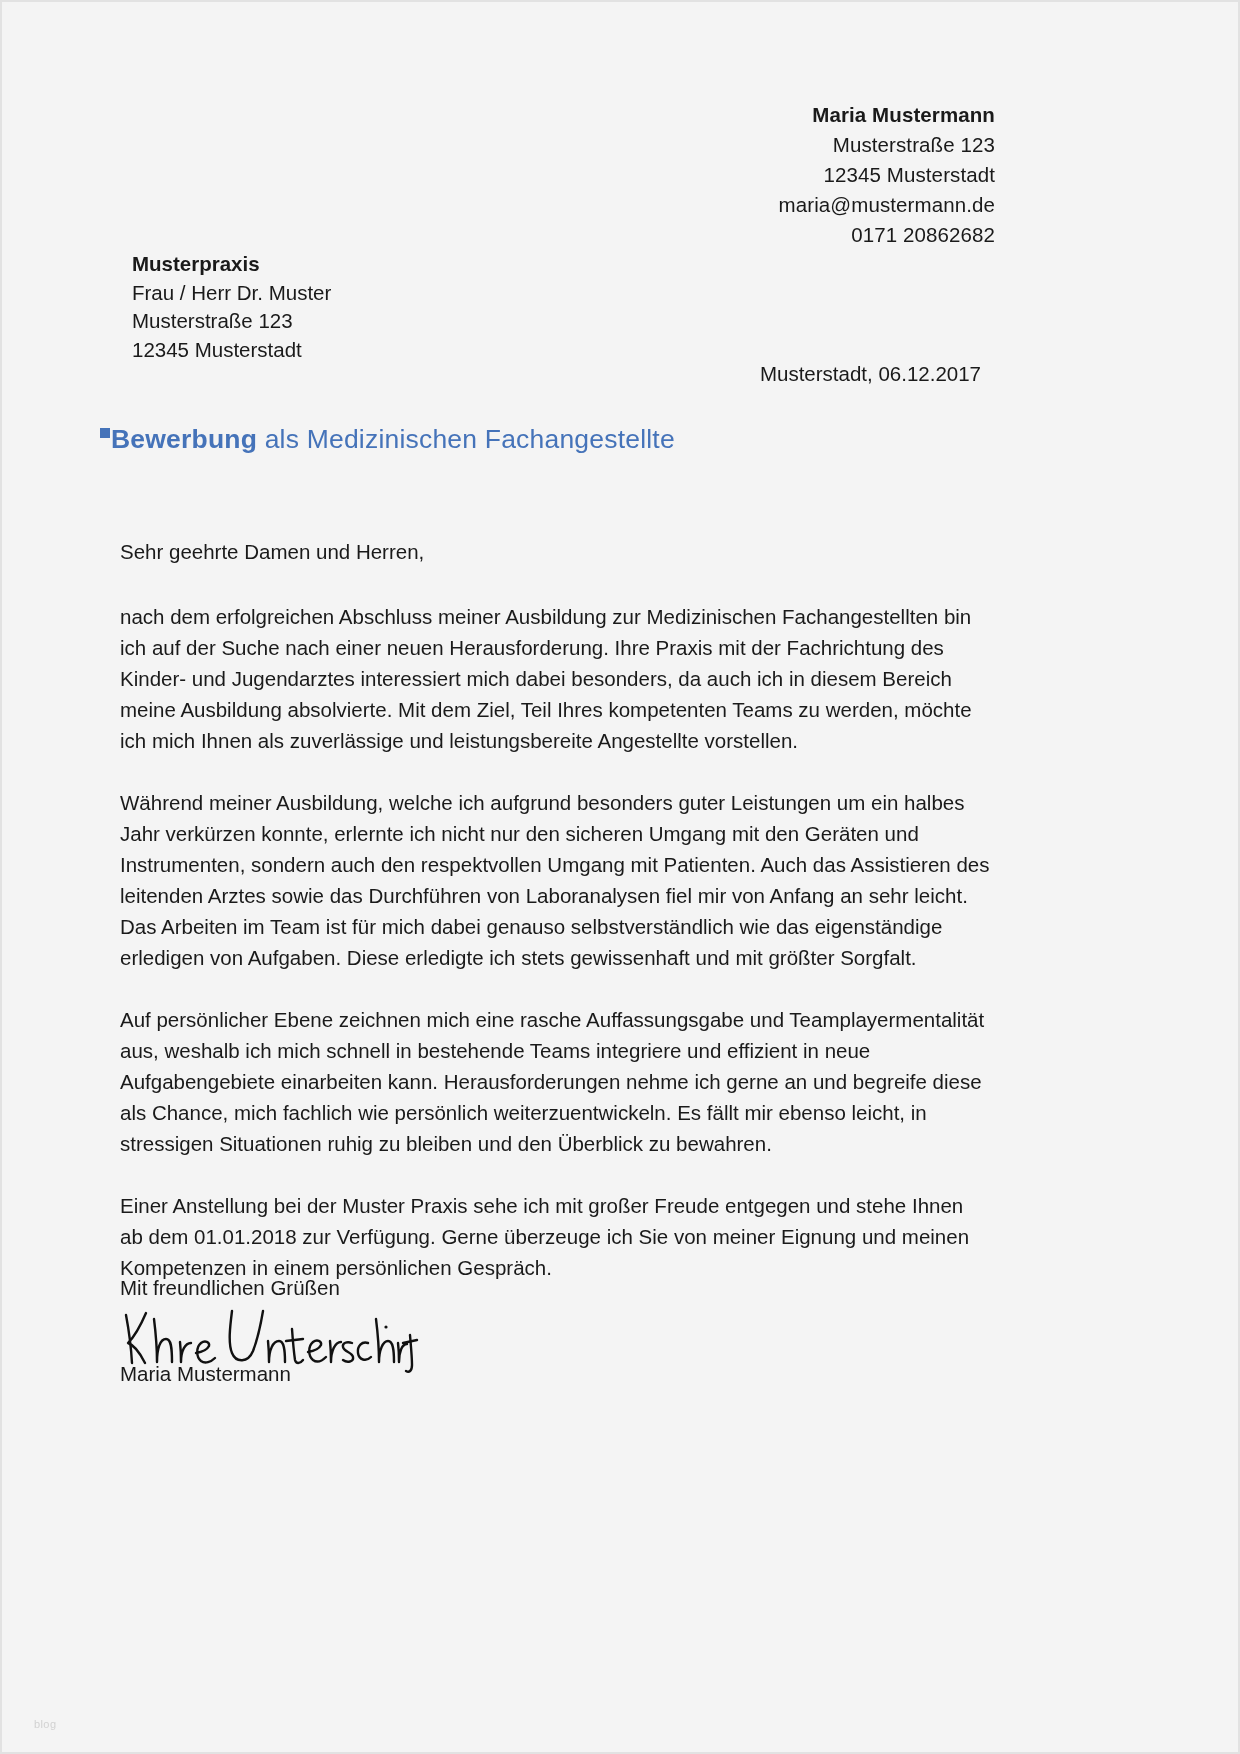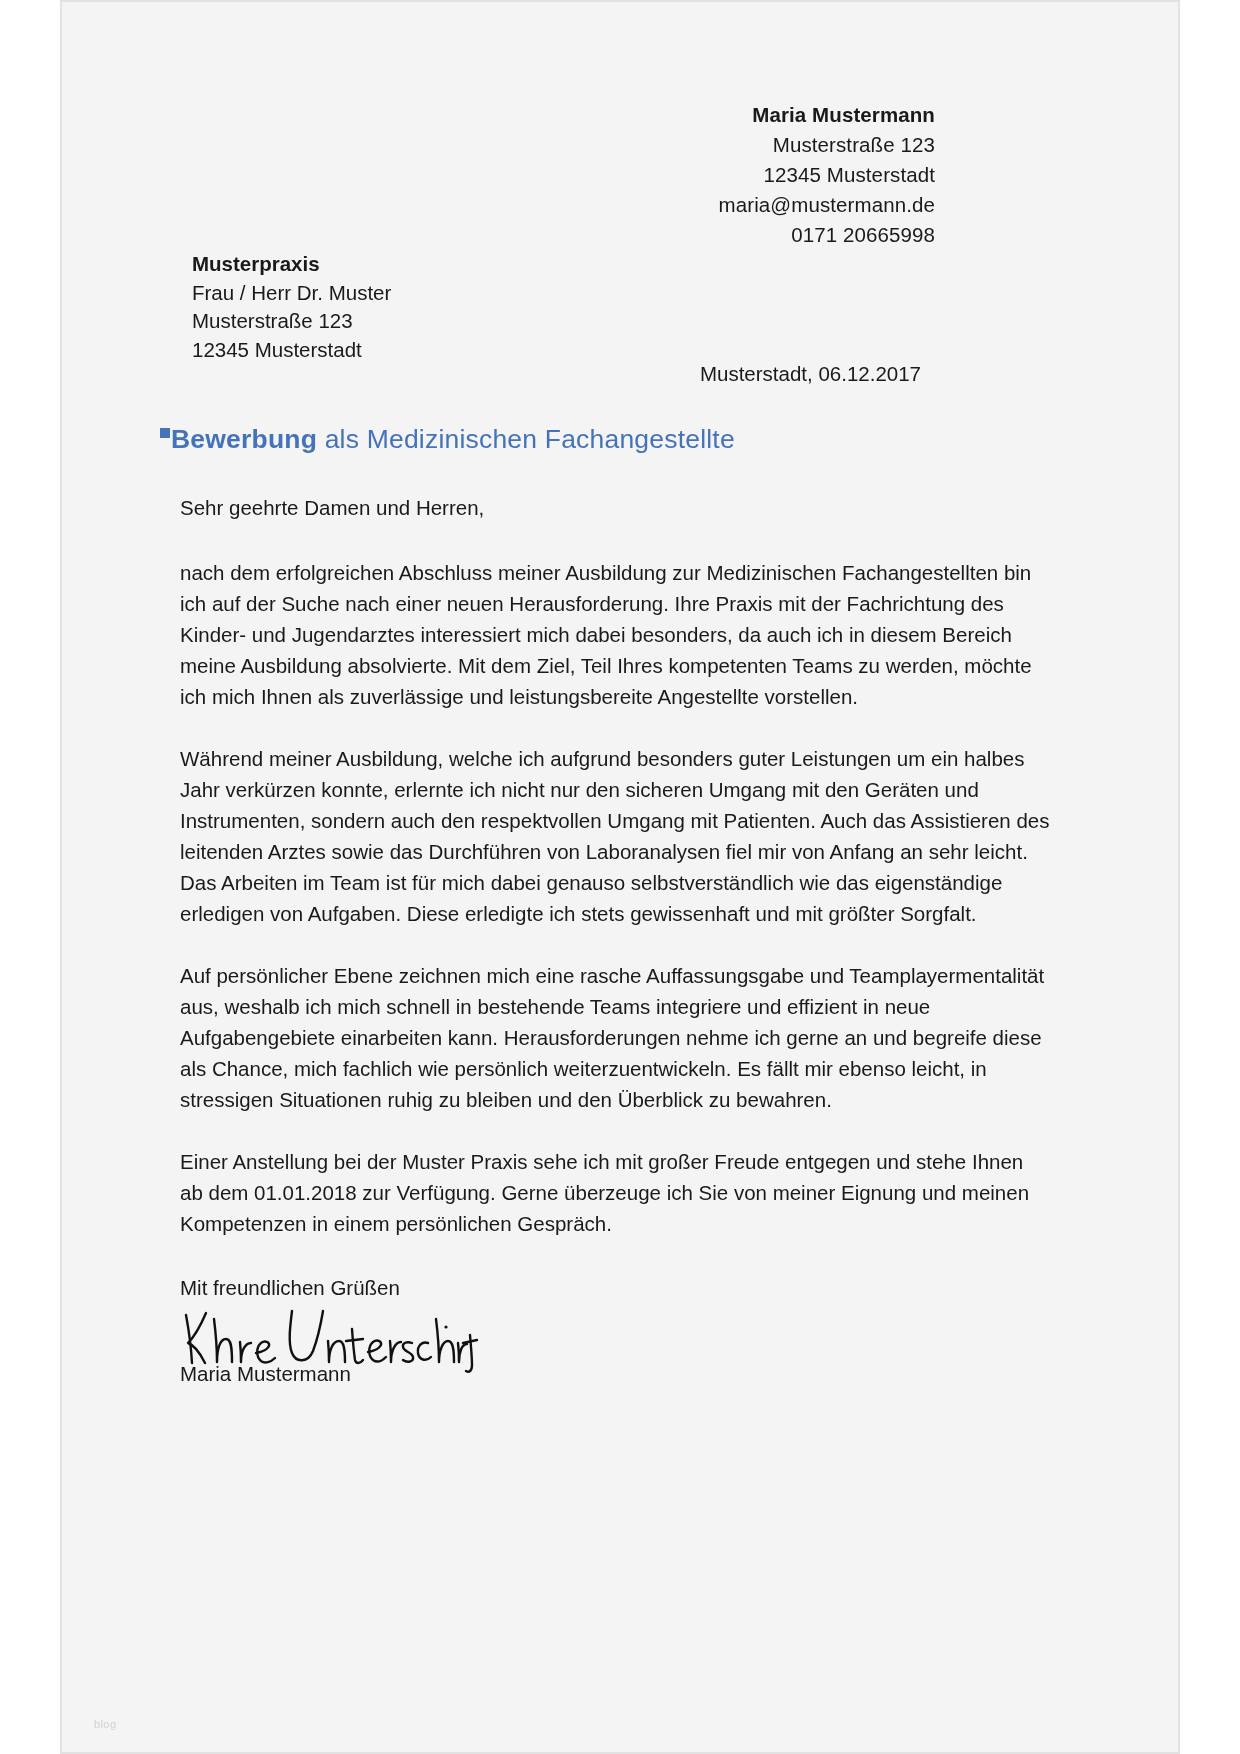--- a/index.html
+++ b/index.html
@@ -4,21 +4,21 @@
 <title>Bewerbungsschreiben</title>
 <style>
   html, body {
     margin: 0;
     padding: 0;
     background: #ffffff;
   }
 
   .page {
     position: relative;
-    width: 1120px;
+    width: 1240px;
     height: 1754px;
     margin: 0 auto;
     background: #f4f4f4;
     box-sizing: border-box;
     overflow: hidden;
     font-family: "Liberation Sans", "DejaVu Sans", sans-serif;
     color: #1a1a1a;
   }
 
   
@@ -109,20 +109,21 @@
     top: 492px;
     width: 870px;
     font-size: 20.5px;
     line-height: 31px;
   }
   .body p {
     margin: 0 0 31px 0;
   }
   .body p.salutation {
     margin-bottom: 34px;
+    margin-top: 44px;
   }
   .body p:last-child {
     margin-bottom: 16px;
   }
 
   
   .closing {
     position: absolute;
     left: 120px;
     top: 1272px;
@@ -165,21 +166,21 @@
   <div class="page-edge-top"></div>
   <div class="page-edge-bottom"></div>
   <div class="page-edge-left"></div>
   <div class="page-edge-right"></div>
 
   <div class="sender">
     <div class="name">Maria Mustermann</div>
     <div>Musterstraße 123</div>
     <div>12345 Musterstadt</div>
     <div>maria@mustermann.de</div>
-    <div>0171 20665998</div>
+    <div>0171 20862682</div>
   </div>
 
   <div class="recipient">
     <div class="company">Musterpraxis</div>
     <div>Frau / Herr Dr. Muster</div>
     <div>Musterstraße 123</div>
     <div>12345 Musterstadt</div>
   </div>
 
   <div class="dateline">Musterstadt, 06.12.2017</div>

